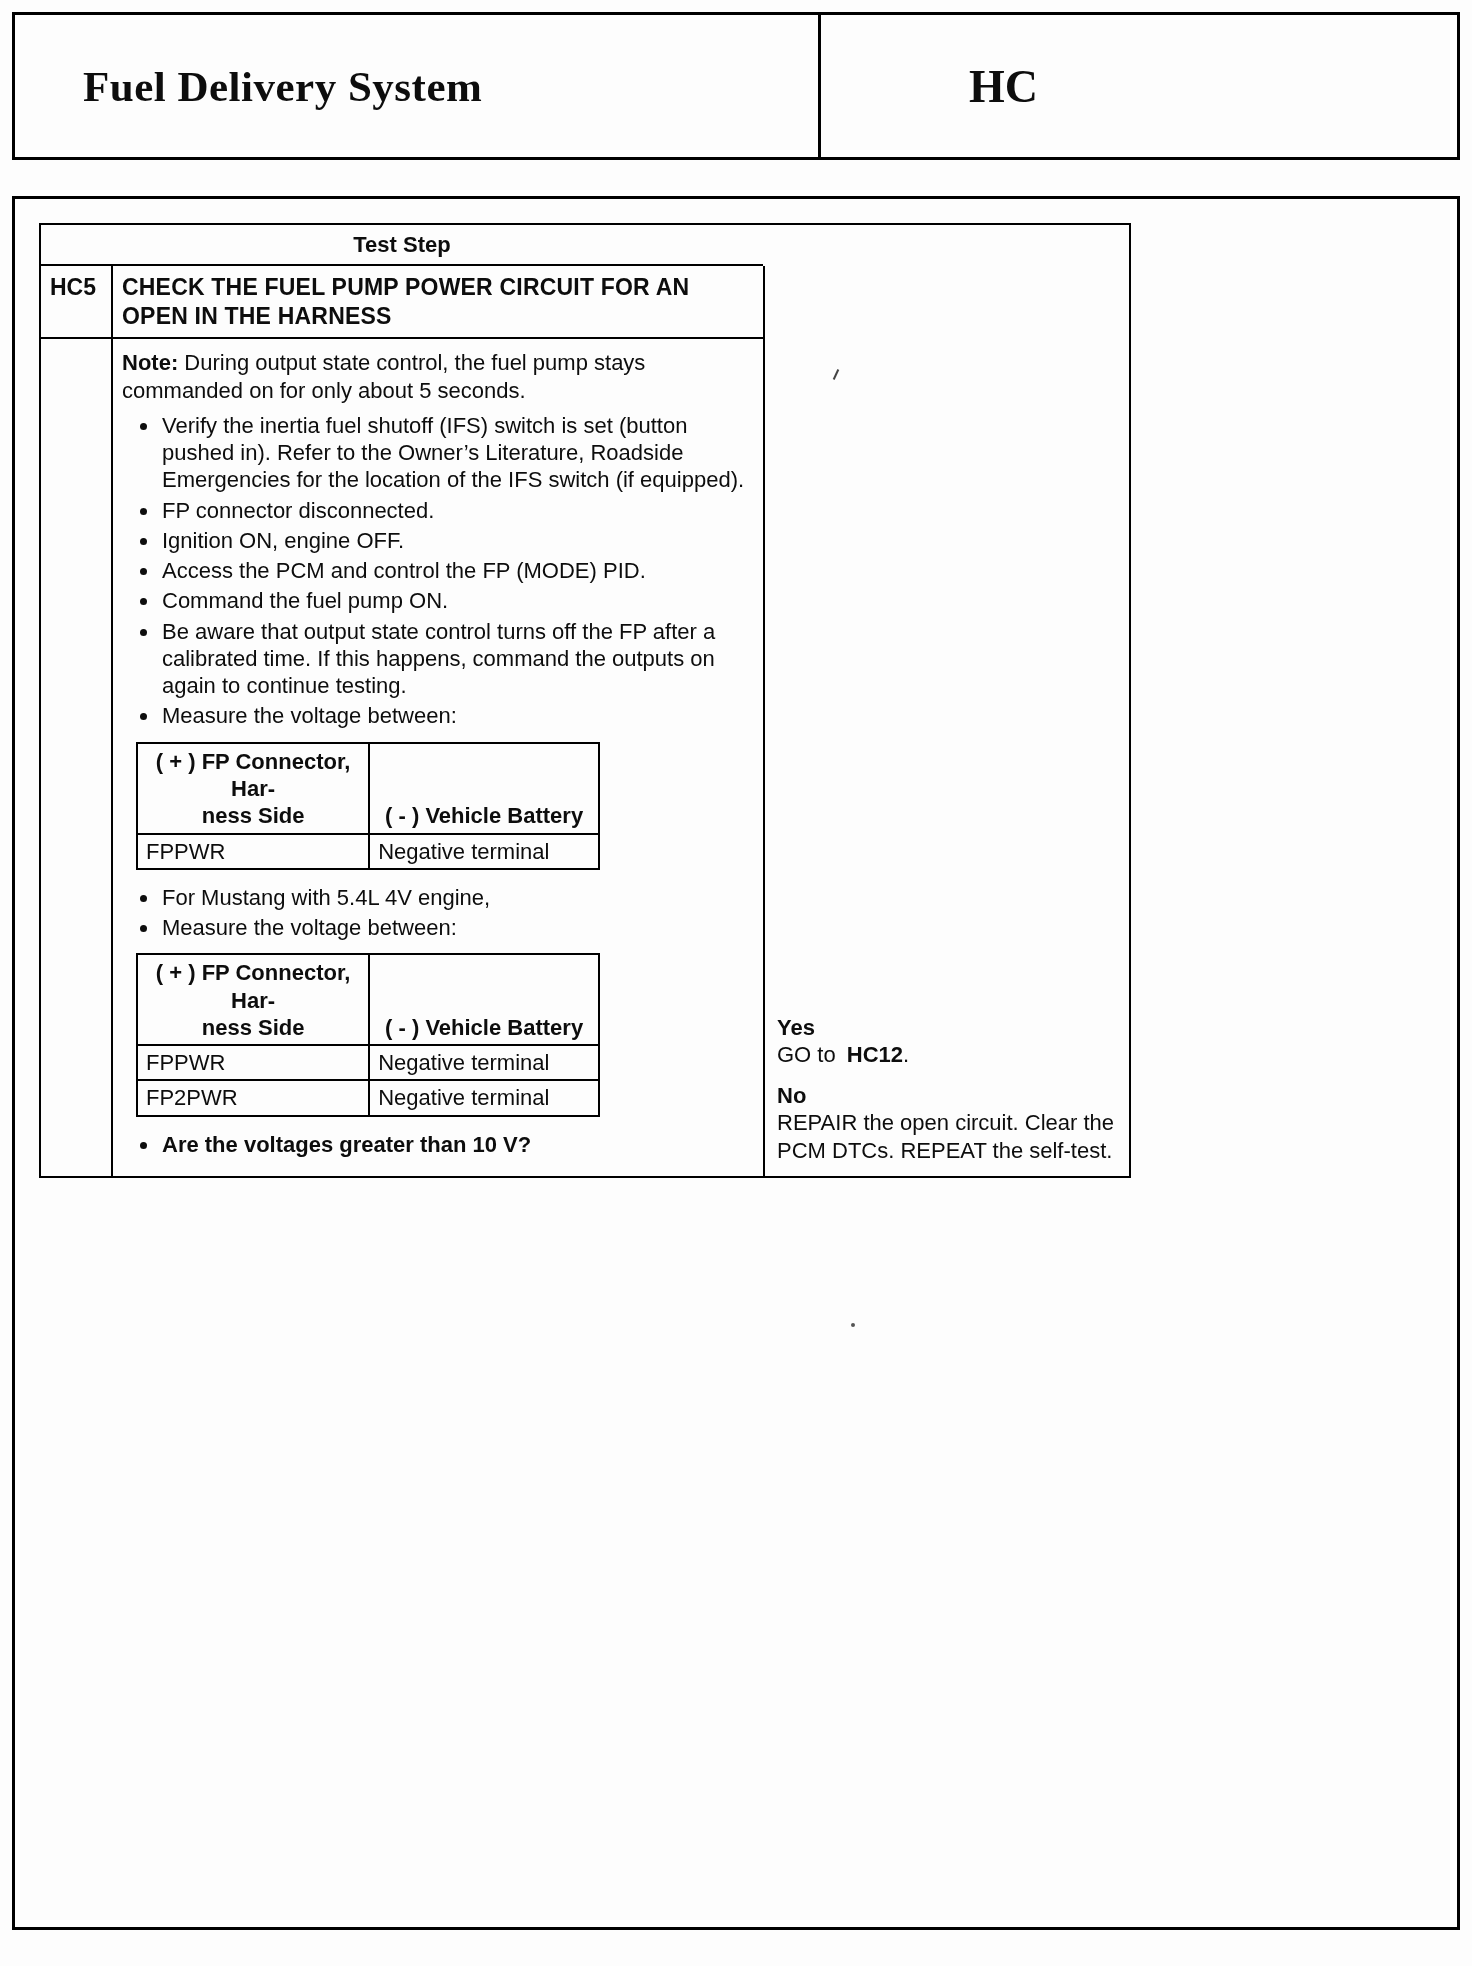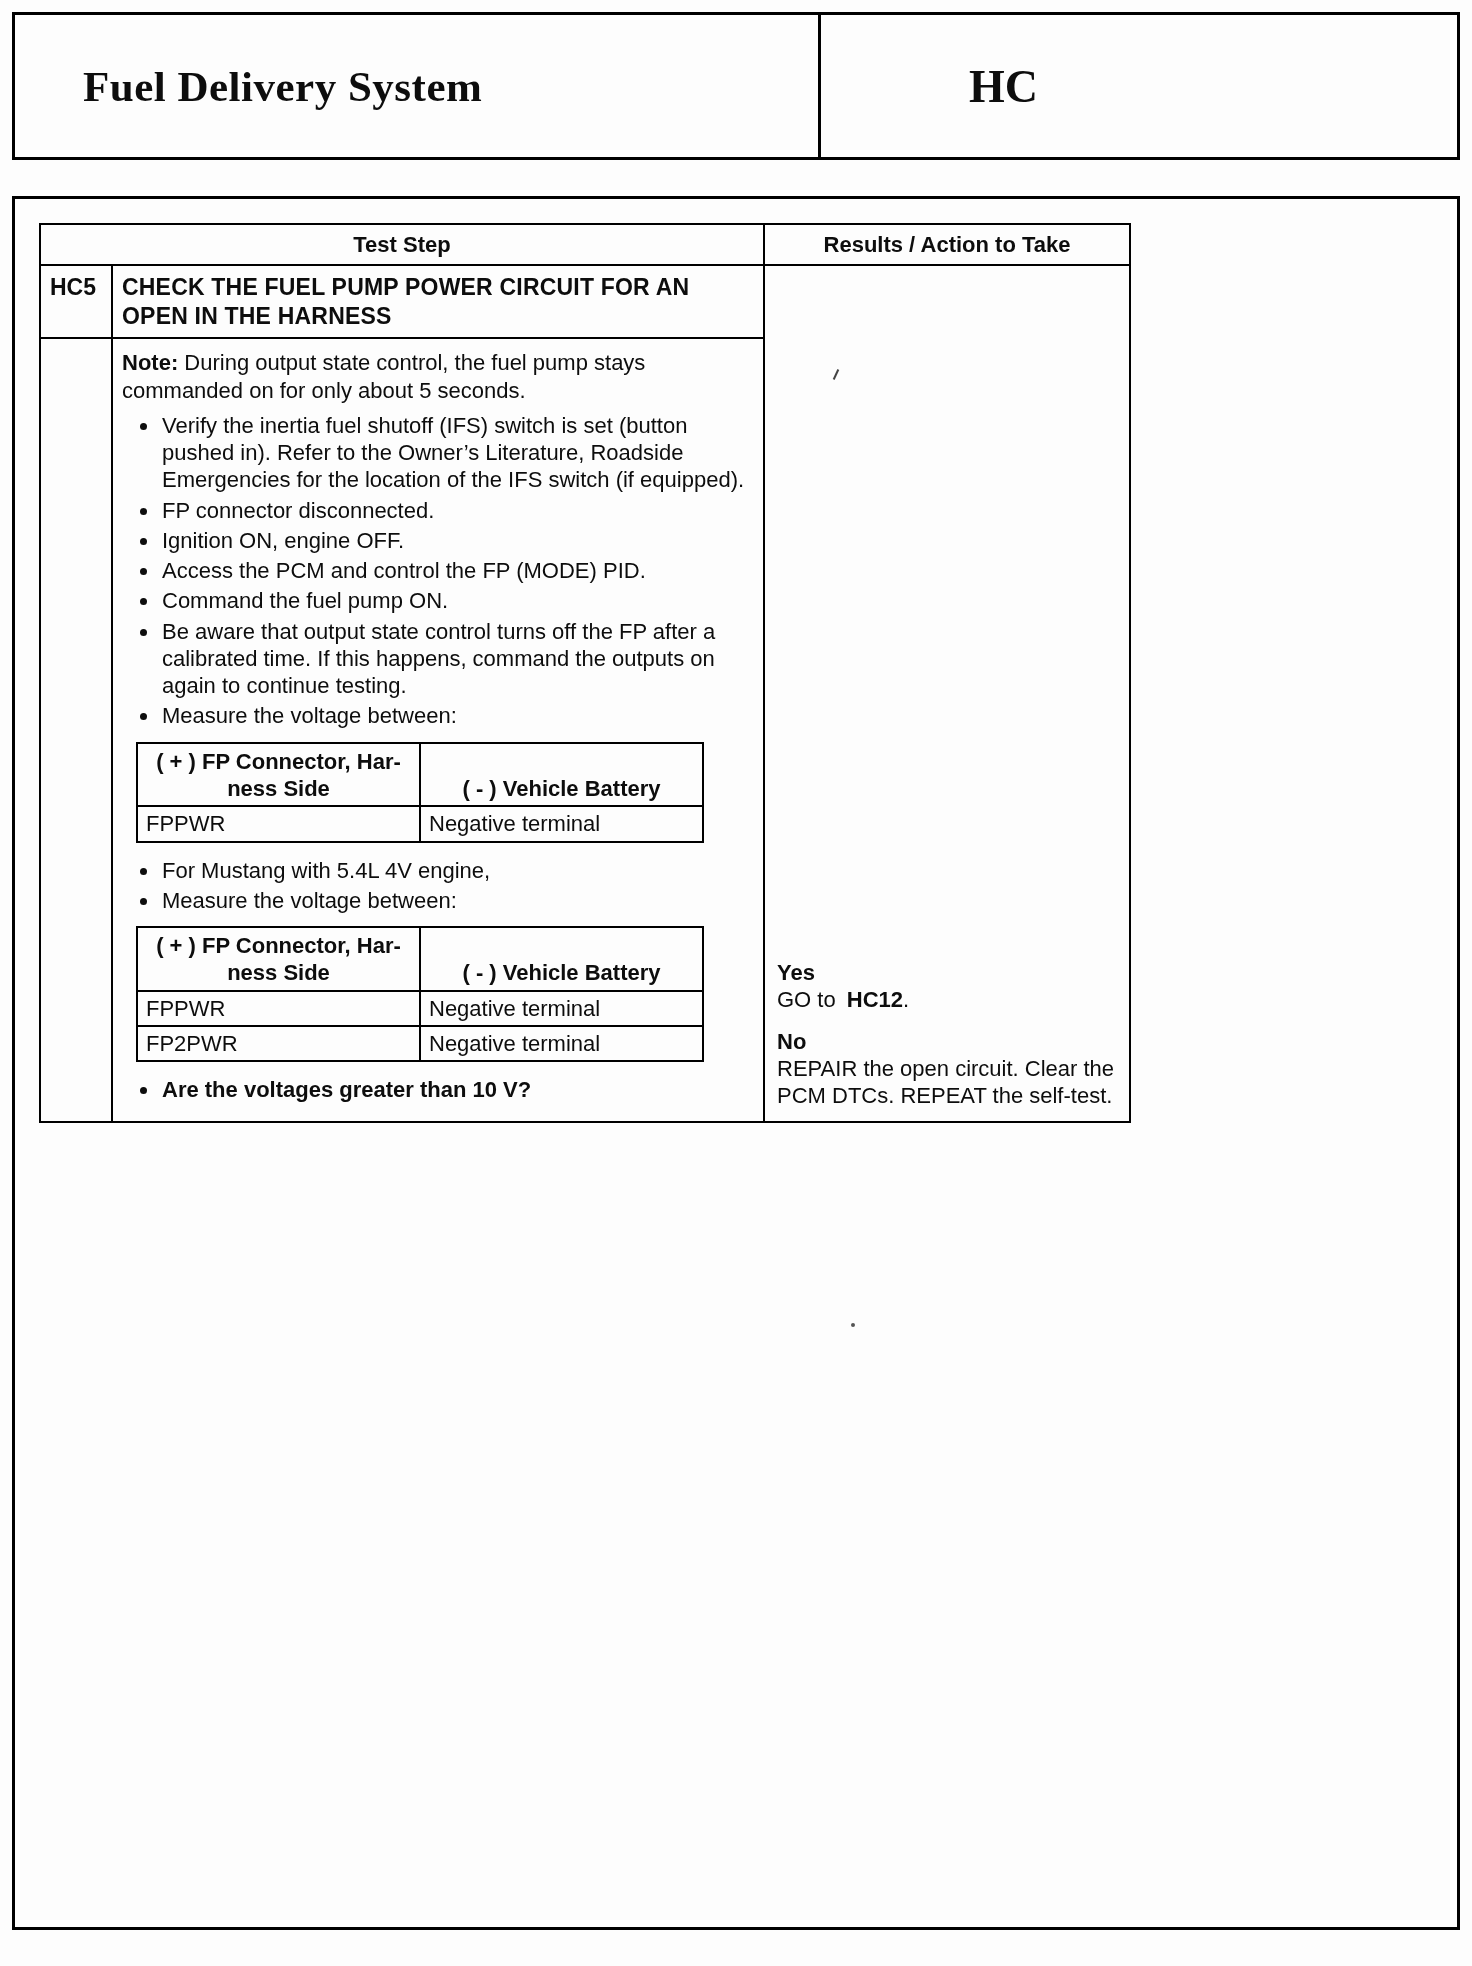--- a/index.html
+++ b/index.html
@@ -126,21 +126,21 @@
     list-style: disc outside;
     margin: 4px 0 4px 0;
     padding-left: 40px;
   }
   ul.bullets li { margin-bottom: 3px; padding-left: 2px; }
   ul.bullets li.bold-q { font-weight: 700; }
 
   table.vtable {
     border-collapse: collapse;
     margin: 12px 0 14px 16px;
-    width: 568px;
+    width: 464px;
   }
   table.vtable th, table.vtable td {
     border: 2px solid #000;
     font-size: 22px;
   }
   table.vtable th {
     font-weight: 700;
     text-align: center;
     padding: 4px 6px 3px;
     vertical-align: bottom;
@@ -185,21 +185,20 @@
     <div class="header-right">
       <div class="header-code">HC</div>
     </div>
   </div>
 
   <div class="main-box">
 
     <div class="test-table">
 
       <div class="th-test">Test Step</div>
-      <div class="th-results">Results / Action to Take</div>
 
       <div class="cell-id">HC5</div>
       <div class="cell-title">CHECK THE FUEL PUMP POWER CIRCUIT FOR AN OPEN IN THE HARNESS</div>
 
       <div class="cell-gutter"></div>
 
       <div class="cell-body">
 
         <div class="note"><b>Note:</b><span> During output state control, the fuel pump stays commanded on for only about 5 seconds.</span></div>
 

